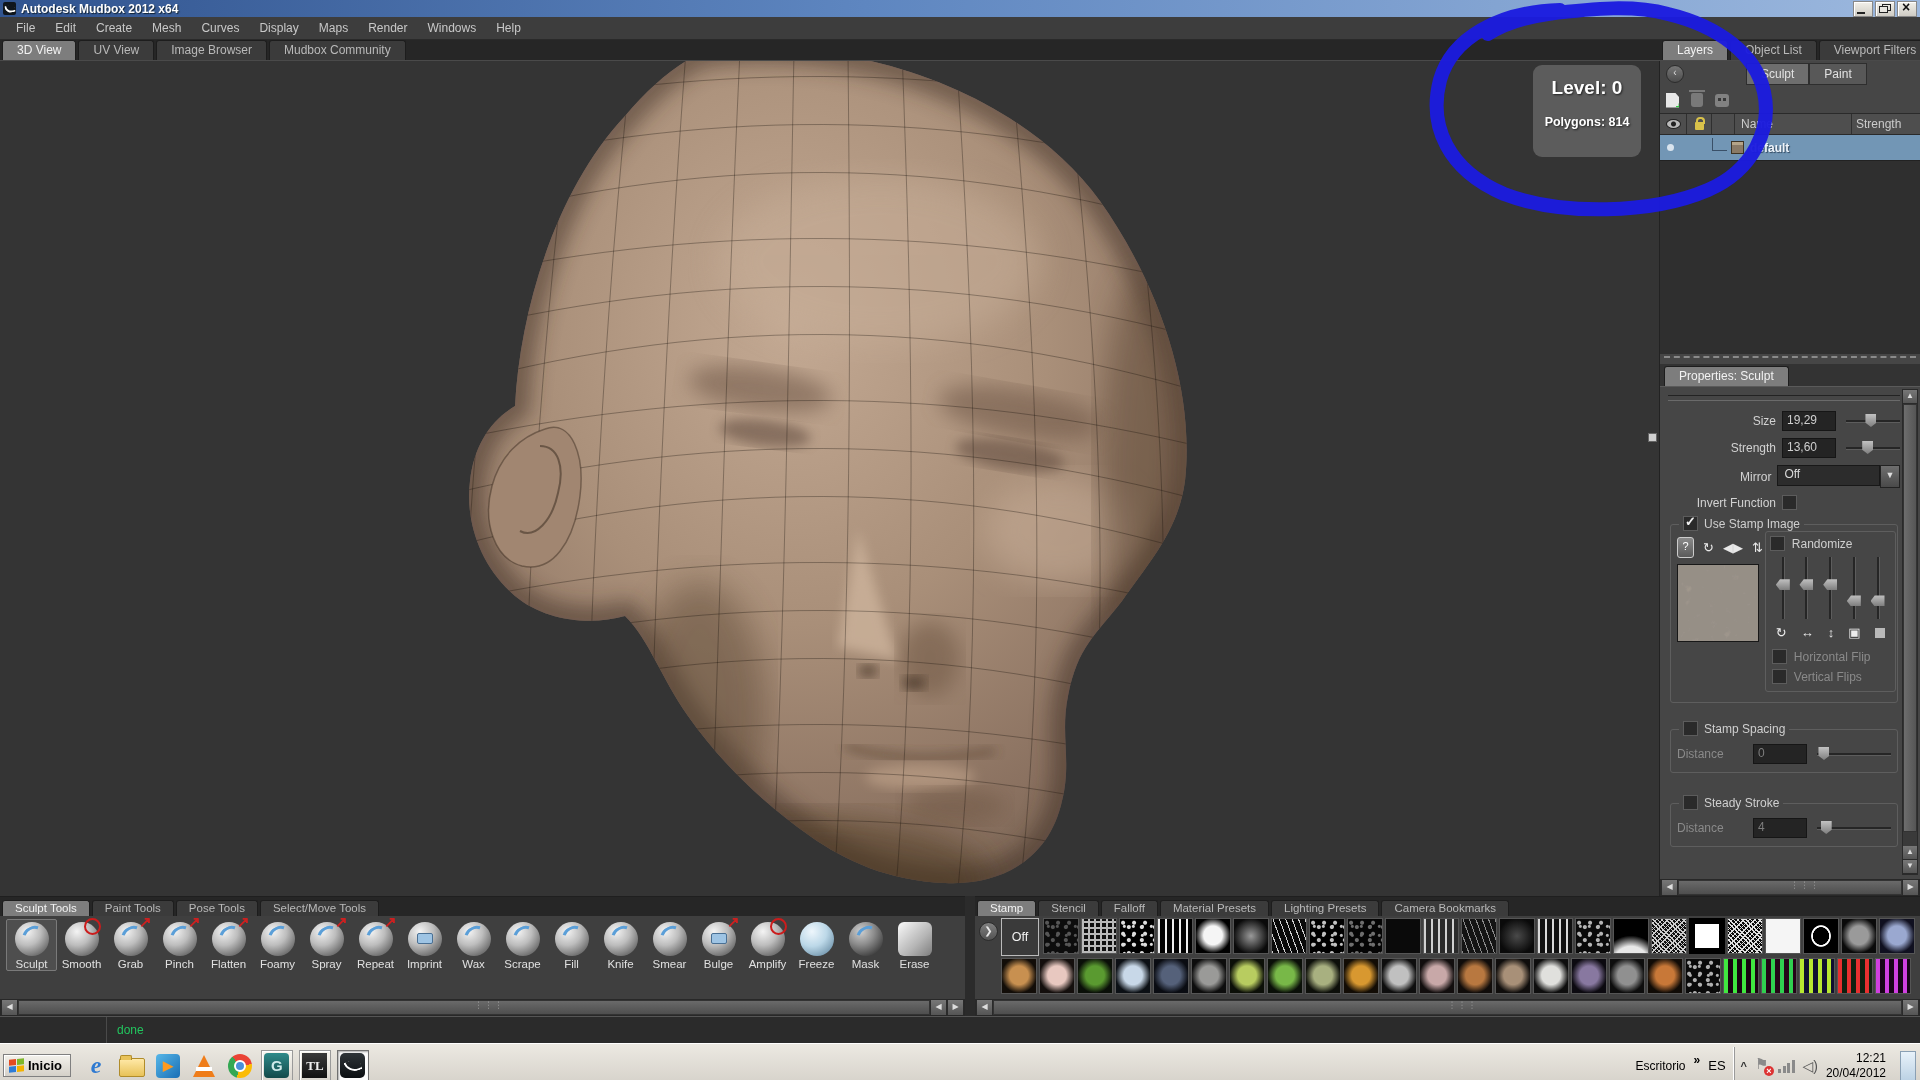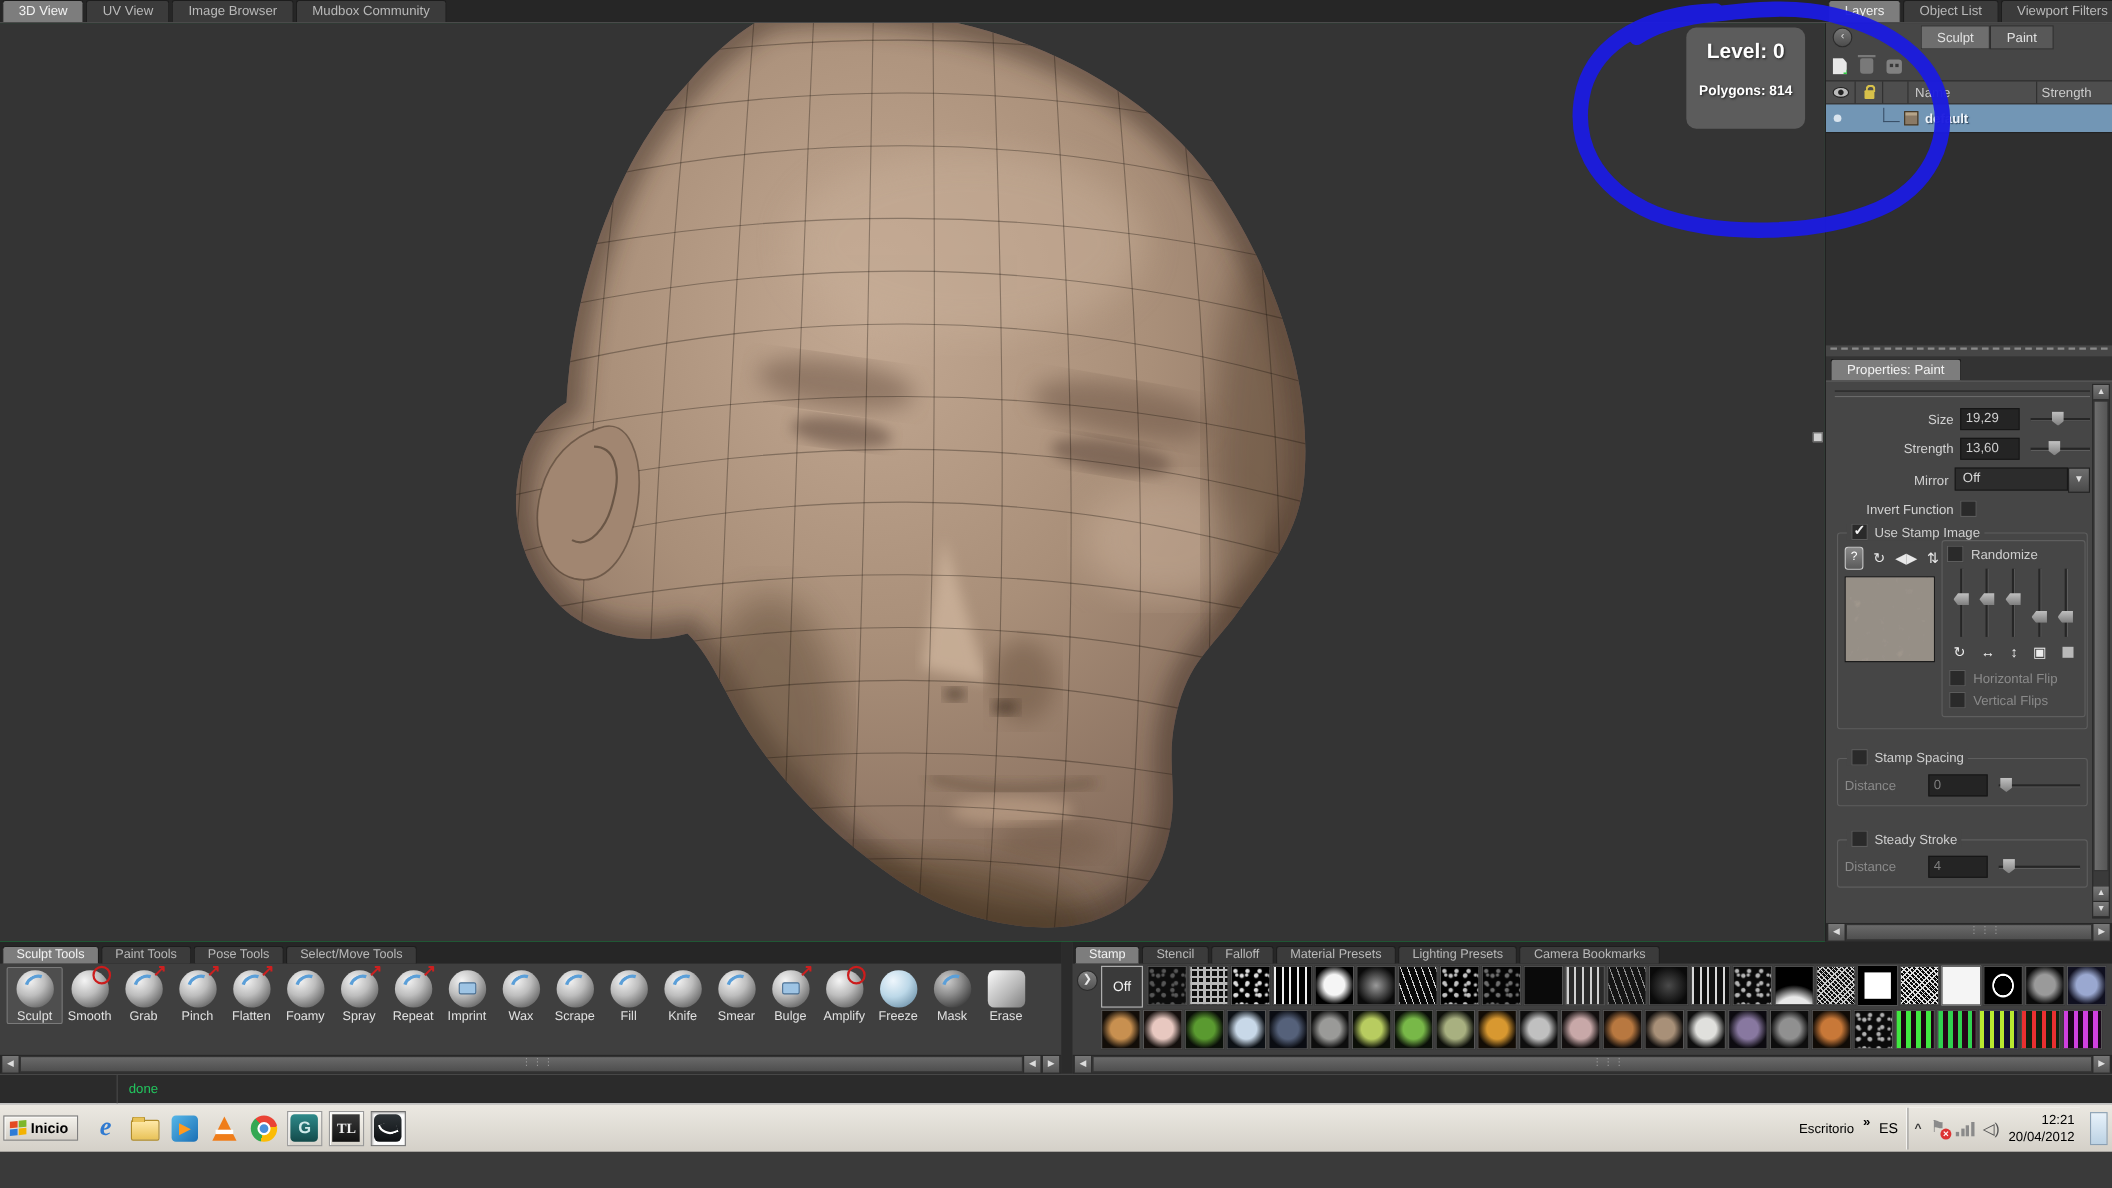--- a/index.html
+++ b/index.html
@@ -185,21 +185,40 @@
   #showdesk{width:14px;height:28px;background:linear-gradient(#e8f2fa,#bcd2e4);border:1px solid #8aa0b4;}
   
   #annotation{position:absolute;left:0;top:0;width:1920px;height:1080px;pointer-events:none;z-index:60;}
   .wire{fill:none;stroke:rgba(25,18,12,.33);stroke-width:1;}
 </style>
 </head>
 <body>
 
 <div id="app">
 
-
+  <div id="titlebar">
+    <span class="appicon"></span>
+    <span class="title">Autodesk Mudbox 2012 x64</span>
+    <span class="winbtn min"></span>
+    <span class="winbtn restore"></span>
+    <span class="winbtn close"></span>
+  </div>
+
+  <div id="menubar">
+      <span class="menu-item">File</span>
+      <span class="menu-item">Edit</span>
+      <span class="menu-item">Create</span>
+      <span class="menu-item">Mesh</span>
+      <span class="menu-item">Curves</span>
+      <span class="menu-item">Display</span>
+      <span class="menu-item">Maps</span>
+      <span class="menu-item">Render</span>
+      <span class="menu-item">Windows</span>
+      <span class="menu-item">Help</span>
+    </div>
 
   <div id="tabsrow">
     <div id="view-tabs">
         <span class="tab active">3D View</span>
         <span class="tab">UV View</span>
         <span class="tab">Image Browser</span>
         <span class="tab">Mudbox Community</span>
       </div>
     <div id="tabspacer"></div>
     <div id="panel-tabs">
@@ -322,21 +341,21 @@
       </div>
       <div class="layer-row">
         <span class="radio-dot"></span>
         <span class="tree-elbow"></span>
         <span class="ic-cube"></span>
         <span class="layer-name">default</span>
       </div>
       <div class="layer-list"></div>
       <div class="dash-sep"></div>
       <div class="props-tabrow">
-        <span class="tab active">Properties: Paint</span>
+        <span class="tab active">Properties: Sculpt</span>
       </div>
       <div class="props-body">
         <div class="dblline"></div>
         <div class="prow">
           <span class="plabel">Size</span>
           <span class="pvalue">19,29</span>
           <span class="hslider">
               <span class="track"></span>
               <span class="hthumb" style="left:36%;"></span>
             </span>

